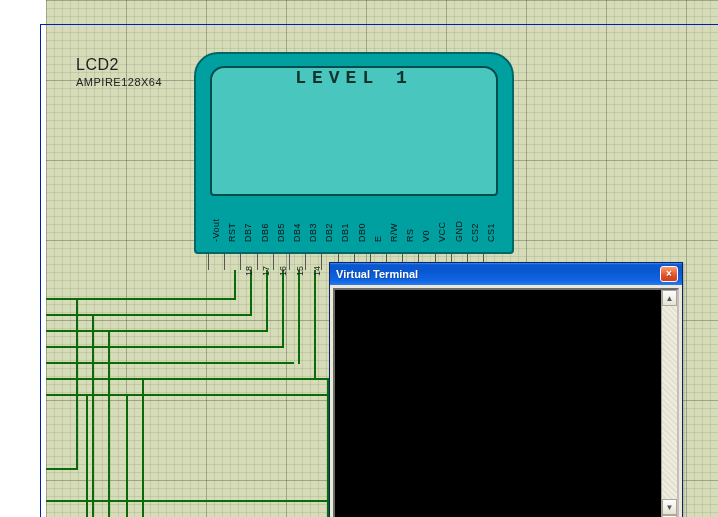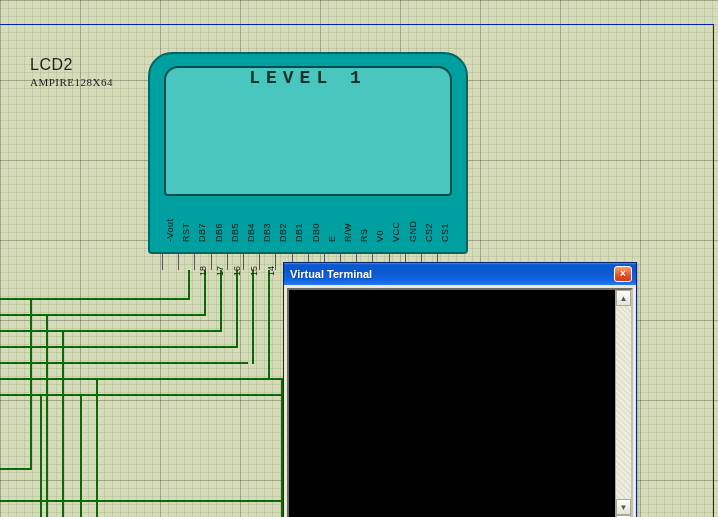--- a/index.html
+++ b/index.html
@@ -13,38 +13,39 @@
   .canvas {
     position: absolute;
     inset: 0;
     background-color: #d5dcb7;
     background-image:
       linear-gradient(to right, rgba(0,0,0,0.18) 1px, transparent 1px),
       linear-gradient(to bottom, rgba(0,0,0,0.18) 1px, transparent 1px),
       linear-gradient(to right, rgba(0,0,0,0.08) 1px, transparent 1px),
       linear-gradient(to bottom, rgba(0,0,0,0.08) 1px, transparent 1px);
     background-size: 80px 80px, 80px 80px, 8px 8px, 8px 8px;
+    margin-left: 46px;
   }
   .blue-net {
     position: absolute;
     border: 1px solid #0020b0;
     background: transparent;
   }
   .green-wire {
     position: absolute;
     background: #0a6a0a;
   }
   .comp-label {
     position: absolute;
     left: 30px;
     top: 56px;
     color: #222;
   }
   .comp-label .ref { font-size: 16px; font-weight: 400; letter-spacing: 0.5px; }
-  .comp-label .val { font-size: 11px; letter-spacing: 0.5px; margin-top: 2px; font-family: Liberation Serif, serif; }
+  .comp-label .val { font-size: 11px; letter-spacing: 0.5px; margin-top: 2px; }
 
   .lcd-module {
     position: absolute;
     left: 148px;
     top: 52px;
     width: 320px;
     height: 202px;
   }
   .lcd-body {
     position: absolute;

